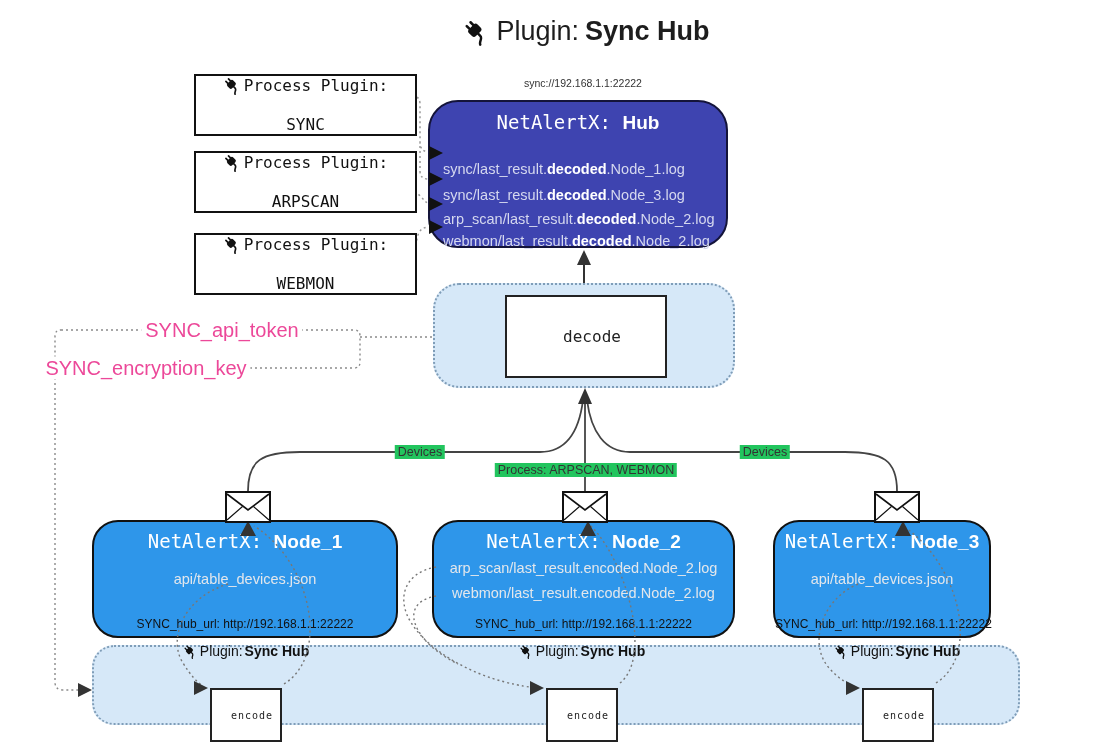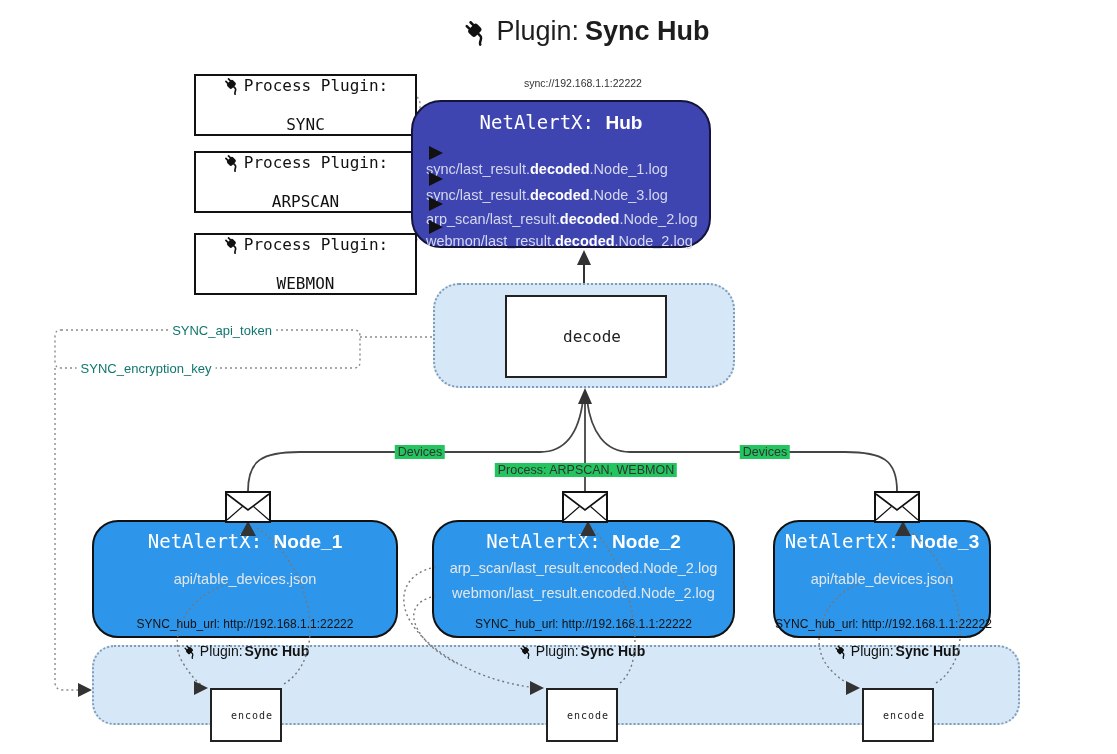--- a/index.html
+++ b/index.html
@@ -16,43 +16,43 @@
   
   .pbox{position:absolute;left:178px;width:219px;height:58px;background:#fff;border:2px solid #111;
         z-index:3;display:flex;flex-direction:column;justify-content:space-between;align-items:center;
         font-family:"DejaVu Sans Mono",monospace;font-size:16px;color:#111;margin-left:16px;}
   .pbox .l1{display:flex;align-items:center;gap:2px;white-space:nowrap;}
   .pbox .l2{margin-top:2px;}
 
   
   .hub-url{position:absolute;left:433px;top:77px;width:300px;text-align:center;z-index:3;
            font-size:10.5px;color:#333;}
-  .hub{position:absolute;left:411px;top:100px;width:300px;height:148px;z-index:3;
+  .hub{position:absolute;left:428px;top:100px;width:300px;height:148px;z-index:3;
        background:var(--hub_fill,#3e44b0);border:2px solid #14143a;border-radius:30px;box-sizing:border-box;}
   .hub-title{margin-top:9px;text-align:center;color:#fff;font-size:19px;
              font-family:"DejaVu Sans Mono",monospace;white-space:nowrap;}
   .hub-title b{font-family:"Liberation Sans",sans-serif;font-weight:bold;}
   .hub-logs{margin-top:22px;}
   .hub-log{position:relative;padding-left:13px;color:#d5d8ef;font-size:14.5px;
            white-space:nowrap;height:26px;line-height:26px;}
   .hub-log.tight{height:22px;line-height:22px;}
   .hub-log b{color:#fff;font-weight:bold;}
 
   
   .panel{position:absolute;background:var(--panel_fill,#d6e8f8);
          border:2px dotted var(--panel_border,#7f9db8);box-sizing:border-box;z-index:2;}
   .decode-wrap{left:433px;top:283px;width:302px;height:105px;border-radius:26px;}
   .proc-box{position:absolute;background:#fff;border:2px solid #222;box-sizing:border-box;z-index:3;
             display:flex;align-items:center;justify-content:center;
             font-family:"DejaVu Sans Mono",monospace;color:#222;}
   .decode-box{left:505px;top:295px;width:162px;height:83px;font-size:16px;padding-left:12px;}
 
   
-  .line-label{position:absolute;z-index:3;background:#fff;padding:0 4px;color:#0f766e;
-              font-size:13px;white-space:nowrap;transform:translate(-50%,-50%);}
+  .line-label{position:absolute;z-index:3;background:#fff;padding:0 4px;color:#ec4899;
+              font-size:20px;white-space:nowrap;transform:translate(-50%,-50%);}
   .edge-label{position:absolute;z-index:3;background:#22c55e;padding:0 3px;color:#333;
               font-size:12.5px;white-space:nowrap;transform:translate(-50%,-50%);}
 
   
   .node{position:absolute;top:520px;height:118px;background:var(--node_fill,#2e96ea);
         border:2px solid #111;border-radius:26px;box-sizing:border-box;z-index:3;
         text-align:center;color:#fff;}
   .node-title{margin-top:8px;font-size:19px;font-family:"DejaVu Sans Mono",monospace;white-space:nowrap;}
   .node-title b{font-family:"Liberation Sans",sans-serif;font-weight:bold;}
   .node-file{color:#e3e7ec;font-size:14.5px;white-space:nowrap;}

